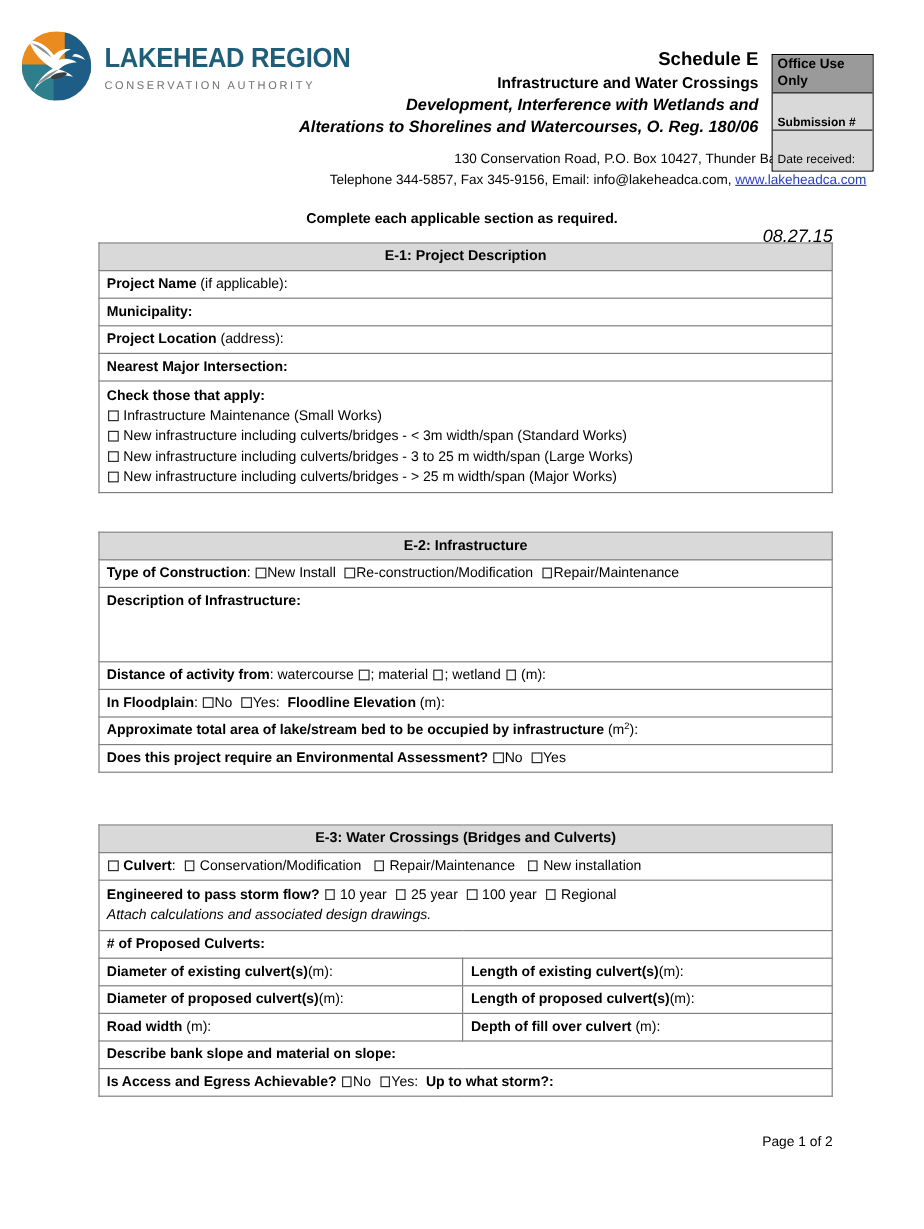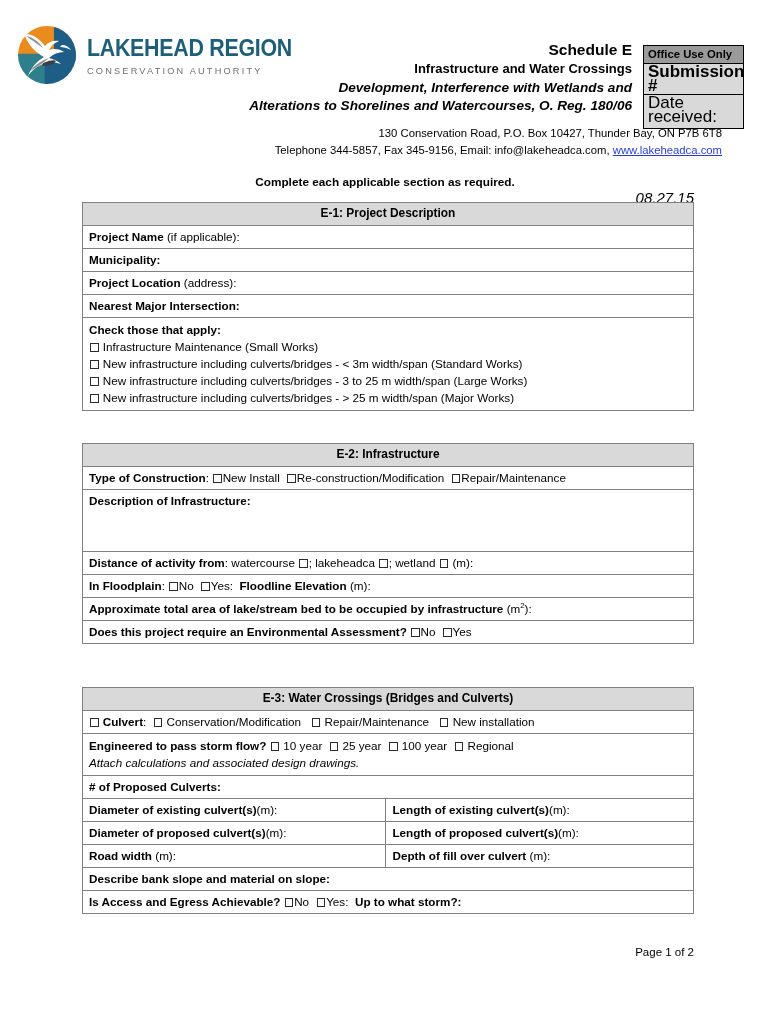--- a/index.html
+++ b/index.html
@@ -86,37 +86,37 @@
     position: absolute; right: 48px; top: 126px;
     text-align: right; width: 560px;
     font-size: 11.3px; line-height: 15.5px;
   }
   .addr-block .line2 { margin-top: 1px; }
   .weblink { color: #2a3ec4; }
 
   
   .office-box {
     position: absolute; left: 643px; top: 45px;
-    width: 101px;
+    width: 85px;
     border: 1px solid #000;
     border-collapse: collapse;
   }
   .office-head {
     background: #9a9a9a;
     font-weight: bold;
     font-size: 11.3px;
     padding: 1px 4px 2px 4px;
     border-bottom: 1px solid #000;
     line-height: 14px;
   }
   .office-row {
     background: #d9d9d9;
     font-weight: bold;
-    font-size: 17px;
-    padding: 1px 4px 2px 4px;
+    font-size: 10px;
+    padding: 18px 4px 2px 4px;
     line-height: 14px;
   }
   .office-row.r1 { height: 31px; border-bottom: 1px solid #000; }
   .office-row.r2 { height: 33px; font-weight: normal; }
 
   .complete-note {
     position: absolute; left: 0; right: 0; top: 175px;
     text-align: center;
     font-size: 11.8px; font-weight: bold;
   }
@@ -250,21 +250,21 @@
         <tr class="sect-head">
       <td>E-2: Infrastructure</td>
     </tr>
     <tr>
       <td><span class="b">Type of Construction</span><span>:</span> <span class="cb"></span><span>New Install</span> &nbsp;<span class="cb"></span><span>Re-construction/Modification</span> &nbsp;<span class="cb"></span><span>Repair/Maintenance</span></td>
     </tr>
     <tr>
       <td class="tall"><span class="b">Description of Infrastructure:</span></td>
     </tr>
     <tr>
-      <td><span class="b">Distance of activity from</span><span>: watercourse </span><span class="cb"></span><span>; lakeheadca </span><span class="cb"></span><span>; wetland </span><span class="cb"></span><span> (m):</span></td>
+      <td><span class="b">Distance of activity from</span><span>: watercourse </span><span class="cb"></span><span>; material </span><span class="cb"></span><span>; wetland </span><span class="cb"></span><span> (m):</span></td>
     </tr>
     <tr>
       <td><span class="b">In Floodplain</span><span>: </span><span class="cb"></span><span>No</span> &nbsp;<span class="cb"></span><span>Yes:</span>&nbsp; <span class="b">Floodline Elevation</span> <span class="n">(m):</span></td>
     </tr>
     <tr>
       <td><span class="b">Approximate total area of lake/stream bed to be occupied by infrastructure</span> <span class="n">(m</span><sup class="n">2</sup><span class="n">):</span></td>
     </tr>
     <tr>
       <td><span class="b">Does this project require an Environmental Assessment?</span> <span class="cb"></span><span>No</span> &nbsp;<span class="cb"></span><span>Yes</span></td>
     </tr>

